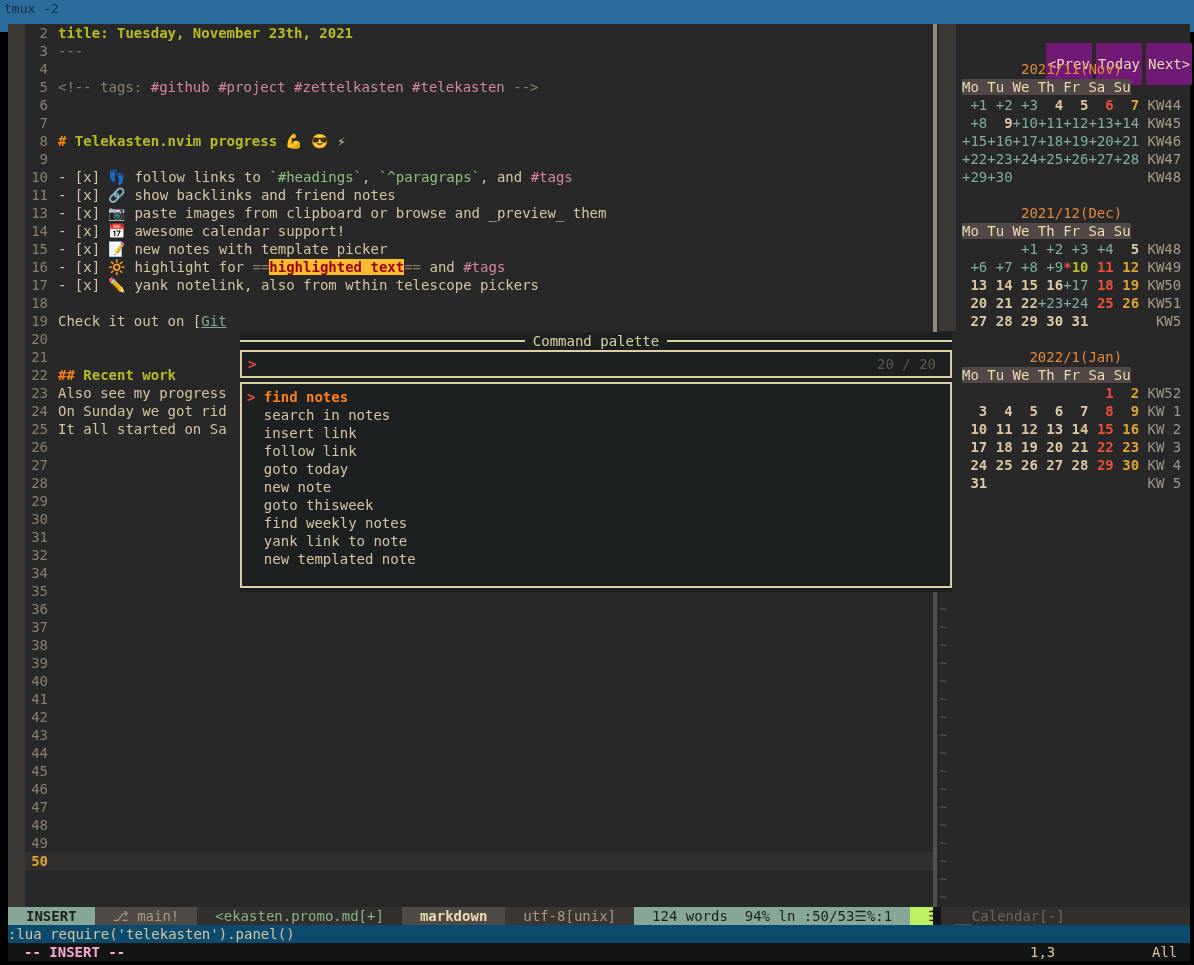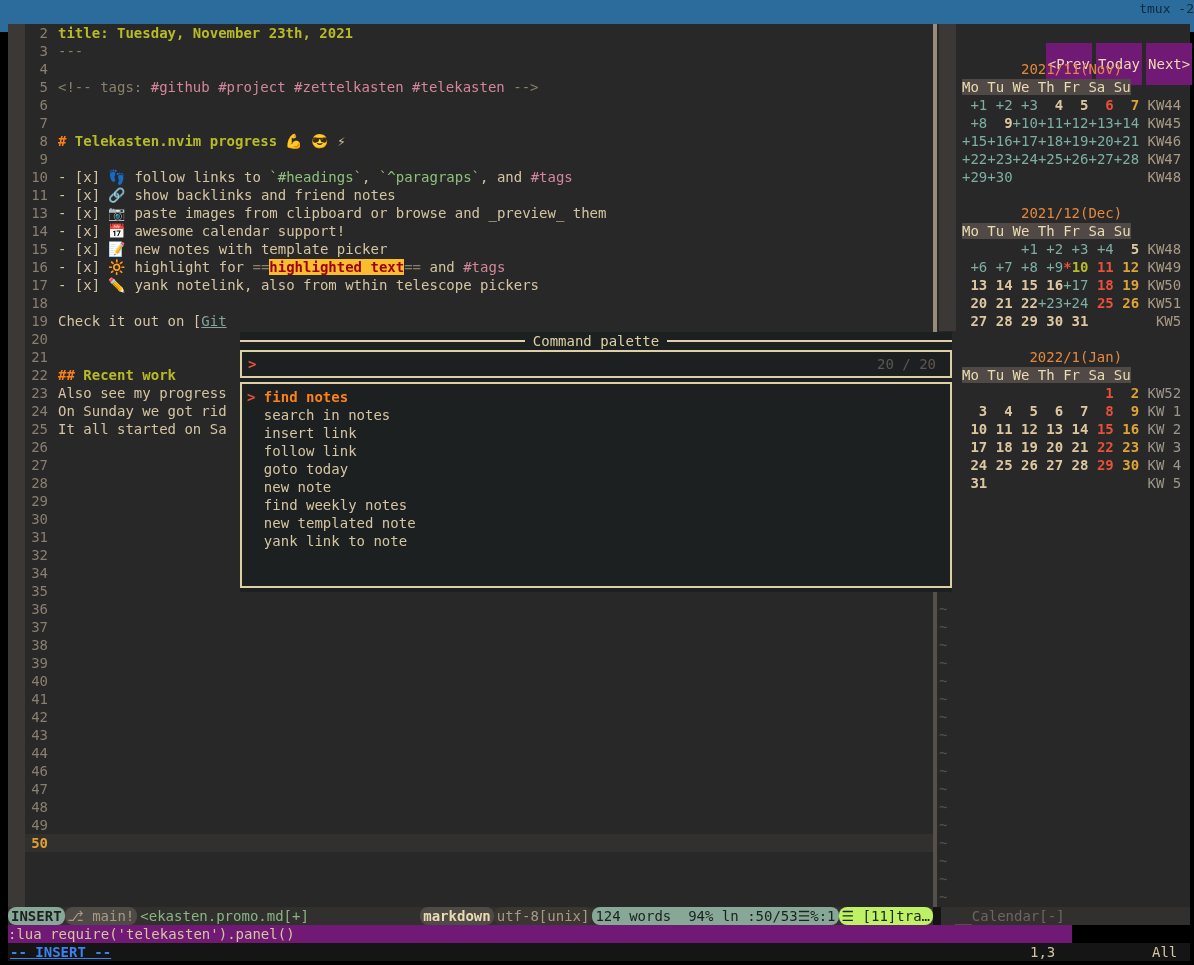--- a/index.html
+++ b/index.html
@@ -1,21 +1,21 @@
 <!DOCTYPE html>
 <html><head>
 <meta charset="utf-8">
 <style>
   html,body{margin:0;padding:0;background:#000;}
   #root{position:relative;width:1194px;height:965px;background:#000;overflow:hidden;
         font-family:"DejaVu Sans Mono",monospace;font-size:14px;line-height:18px;}
   .abs{position:absolute;}
   
   #tmuxbar{left:0;top:0;width:1194px;height:32px;background:#2c6c9c;color:#0d2a3d;
-           font-size:13px;line-height:18px;padding-left:4px;box-sizing:border-box;text-align:right;}
+           font-size:13px;line-height:18px;padding-left:4px;box-sizing:border-box;}
   
   #vimbg{left:8px;top:24px;width:1182px;height:883px;background:#282828;}
   #leftstrip{left:8px;top:24px;width:17px;height:883px;background:#3c3836;}
   #sep-top{left:933px;top:24px;width:4px;height:308px;background:#998b79;}
   #sep-bottom{left:933px;top:592px;width:4px;height:315px;background:#55504a;}
   #calthumb{left:939px;top:24px;width:17px;height:307px;background:#3c3836;}
   
   #editor{left:25px;top:24px;width:908px;}
   .row{height:18px;white-space:pre;}
   .cursorline{background:#32302f;}
@@ -56,36 +56,36 @@
   #pinput{border:2px solid #dcd0a4;height:28px;margin:0;display:flex;align-items:center;
           padding:0 6px;box-sizing:border-box;}
   .pprompt{color:#ea4f3a;font-weight:bold;flex:1;}
   .pcounter{color:#5f574e;padding-right:8px;}
   #presults{border:2px solid #dcd0a4;margin-top:4px;height:206px;box-sizing:border-box;padding:4px 0;}
   .pitem{height:18px;white-space:pre;color:#d5c4a1;padding-left:5px;}
   .pitem .sel-marker{color:#ea4f3a;font-weight:bold;}
   .pitem .sel-text{color:#fe8019;font-weight:bold;}
   
   #statusline{left:8px;top:907px;width:925px;height:18px;background:#32302f;display:flex;}
-  .sl{padding:0 3px;white-space:pre;border-radius:8px;}
+  .sl{padding:0 18px;white-space:pre;}
   .sl-mode{background:#87a896;color:#1d2021;font-weight:bold;}
   .sl-branch{background:#4e4a45;color:#a89984;}
   .sl-file{color:#89b482;}
   .sl-spacer{flex:1;}
   .sl-ft{background:#4e4a45;color:#ebdbb2;font-weight:bold;}
   .sl-enc{background:#3a3733;color:#a89984;text-align:center;}
   .sl-words{background:#87a896;color:#1d2021;}
   .sl-tab{background:#bef264;color:#1d2021;}
   #slgap{left:933px;top:907px;width:8px;height:18px;background:#141414;}
   #calstatus{left:941px;top:907px;width:249px;height:18px;background:#32302f;color:#6e665c;
              padding-left:14px;box-sizing:border-box;white-space:pre;}
   
-  #cmdline{left:8px;top:925px;width:1064px;height:18px;background:#701a75;color:#d5c4a1;white-space:pre;}
+  #cmdline{left:8px;top:925px;width:1182px;height:18px;background:#0c4a6e;color:#d5c4a1;white-space:pre;}
   #lastline{left:8px;top:943px;width:1182px;height:18px;background:#151515;}
-  #modemsg{position:absolute;left:2px;top:0;color:#3b82f6;font-weight:bold;white-space:pre;text-decoration:underline;}
+  #modemsg{position:absolute;left:16px;top:0;color:#f9a8d4;font-weight:bold;white-space:pre;}
   #ruler{position:absolute;left:1022px;top:0;color:#d5c4a1;}
   #scrollpos{position:absolute;left:1144px;top:0;color:#d5c4a1;}
 </style>
 </head>
 <body>
 
 <div id="root">
   <div id="tmuxbar" class="abs">
     <span>tmux  -2</span>
   </div>
@@ -131,20 +131,21 @@
       <div class="row"><span class="ln">35</span><span class="lc"></span></div>
       <div class="row"><span class="ln">36</span><span class="lc"></span></div>
       <div class="row"><span class="ln">37</span><span class="lc"></span></div>
       <div class="row"><span class="ln">38</span><span class="lc"></span></div>
       <div class="row"><span class="ln">39</span><span class="lc"></span></div>
       <div class="row"><span class="ln">40</span><span class="lc"></span></div>
       <div class="row"><span class="ln">41</span><span class="lc"></span></div>
       <div class="row"><span class="ln">42</span><span class="lc"></span></div>
       <div class="row"><span class="ln">43</span><span class="lc"></span></div>
       <div class="row"><span class="ln">44</span><span class="lc"></span></div>
+      <div class="row"><span class="ln">45</span><span class="lc"></span></div>
       <div class="row"><span class="ln">46</span><span class="lc"></span></div>
       <div class="row"><span class="ln">47</span><span class="lc"></span></div>
       <div class="row"><span class="ln">48</span><span class="lc"></span></div>
       <div class="row"><span class="ln">49</span><span class="lc"></span></div>
       <div class="row cursorline"><span class="ln">50</span><span class="lc"></span></div>
     </div>
 
   <div id="calnav" class="abs">
     <span class="navbtn">&lt;Prev</span><span class="navbtn">Today</span><span class="navbtn">Next&gt;</span>
   </div>
@@ -213,23 +214,24 @@
       <span class="pprompt">&gt;</span>
       <span class="pcounter">20 / 20</span>
     </div>
     <div id="presults">
         <div class="pitem"><span class="sel-marker">&gt; </span><span class="sel-text">find notes</span></div>
         <div class="pitem"><span>  search in notes</span></div>
         <div class="pitem"><span>  insert link</span></div>
         <div class="pitem"><span>  follow link</span></div>
         <div class="pitem"><span>  goto today</span></div>
         <div class="pitem"><span>  new note</span></div>
+        <div class="pitem"><span>  goto thisweek</span></div>
         <div class="pitem"><span>  find weekly notes</span></div>
+        <div class="pitem"><span>  yank link to note</span></div>
         <div class="pitem"><span>  new templated note</span></div>
-        <div class="pitem"><span>  yank link to note</span></div>
       </div>
   </div>
 
   <div id="statusline" class="abs">
     <span class="sl sl-mode">INSERT</span>
     <span class="sl sl-branch"><span>⎇</span> <span>main!</span></span>
     <span class="sl sl-file">&lt;ekasten.promo.md[+]</span>
     <span class="sl-spacer"></span>
     <span class="sl sl-ft">markdown</span>
     <span class="sl sl-enc">utf-8[unix]</span>

